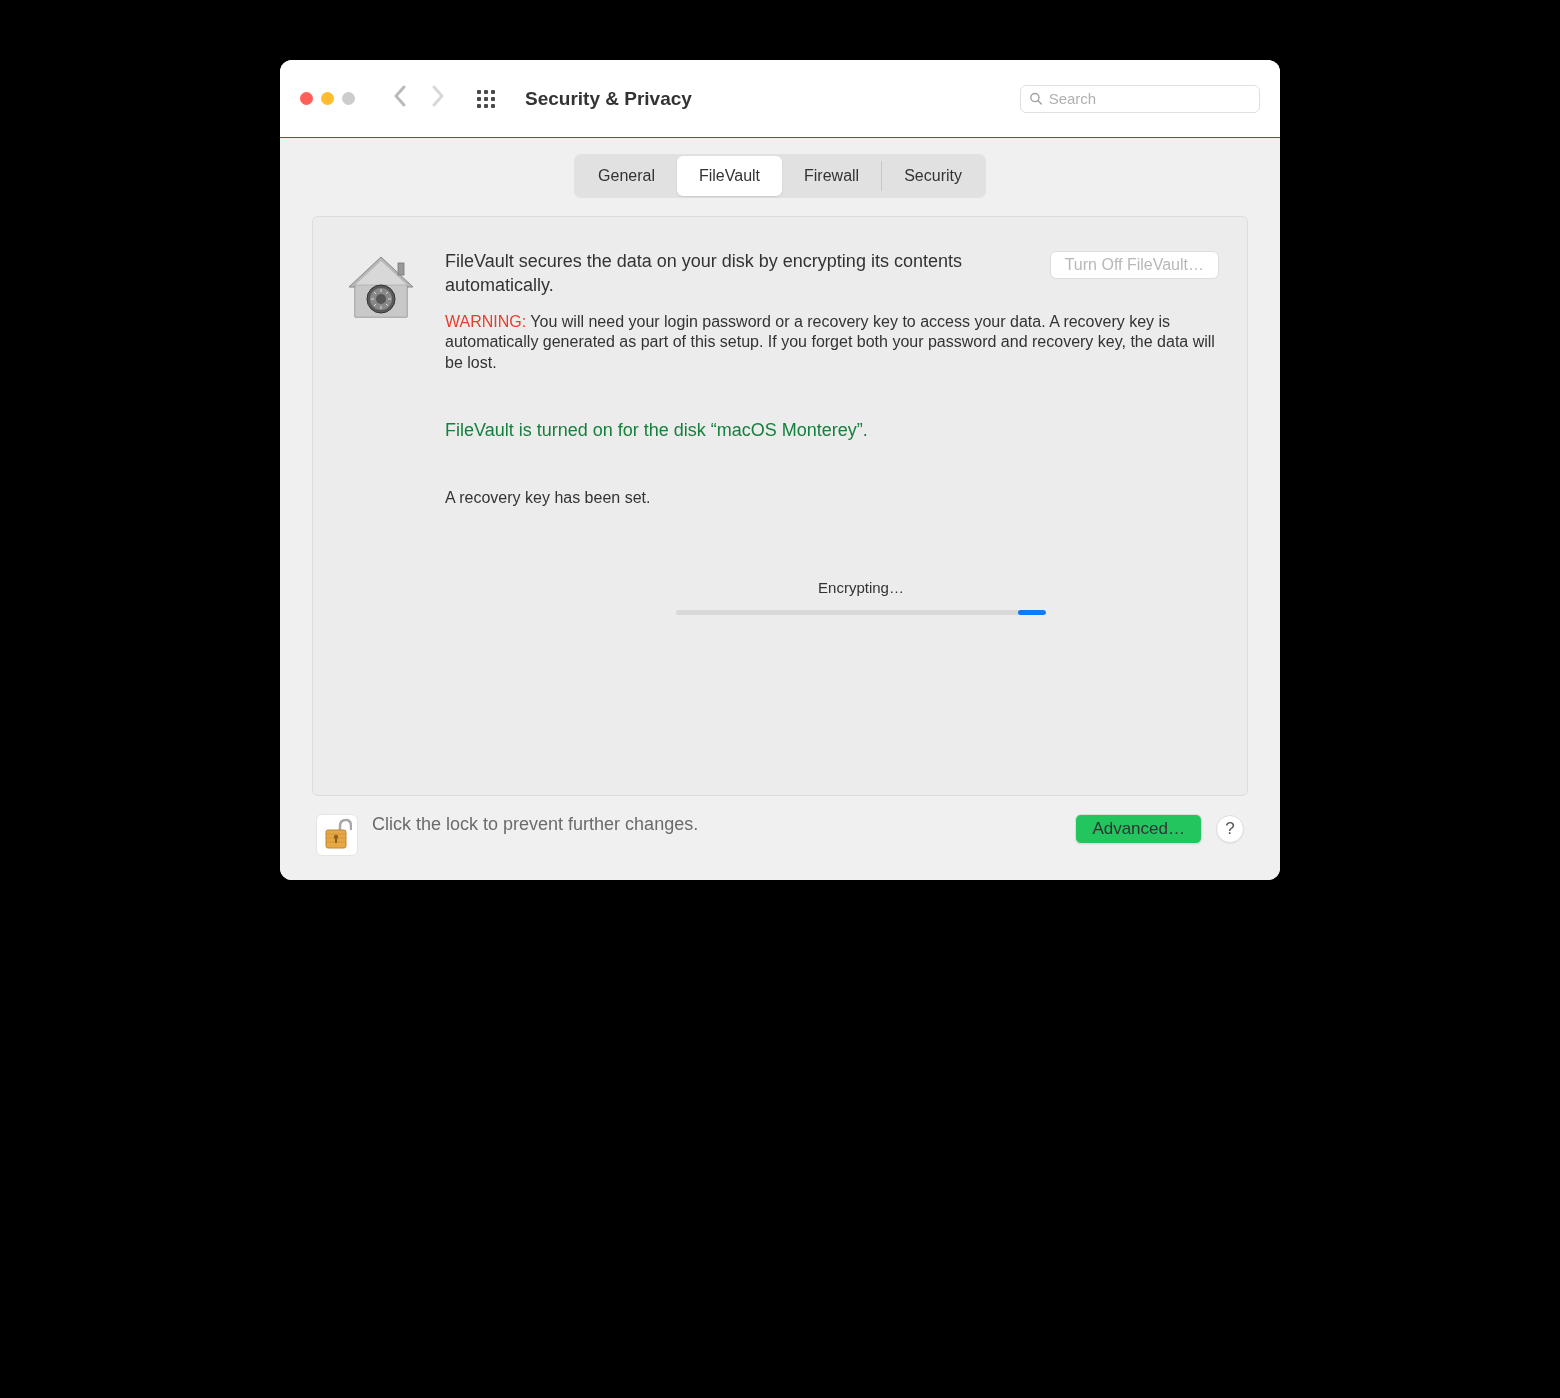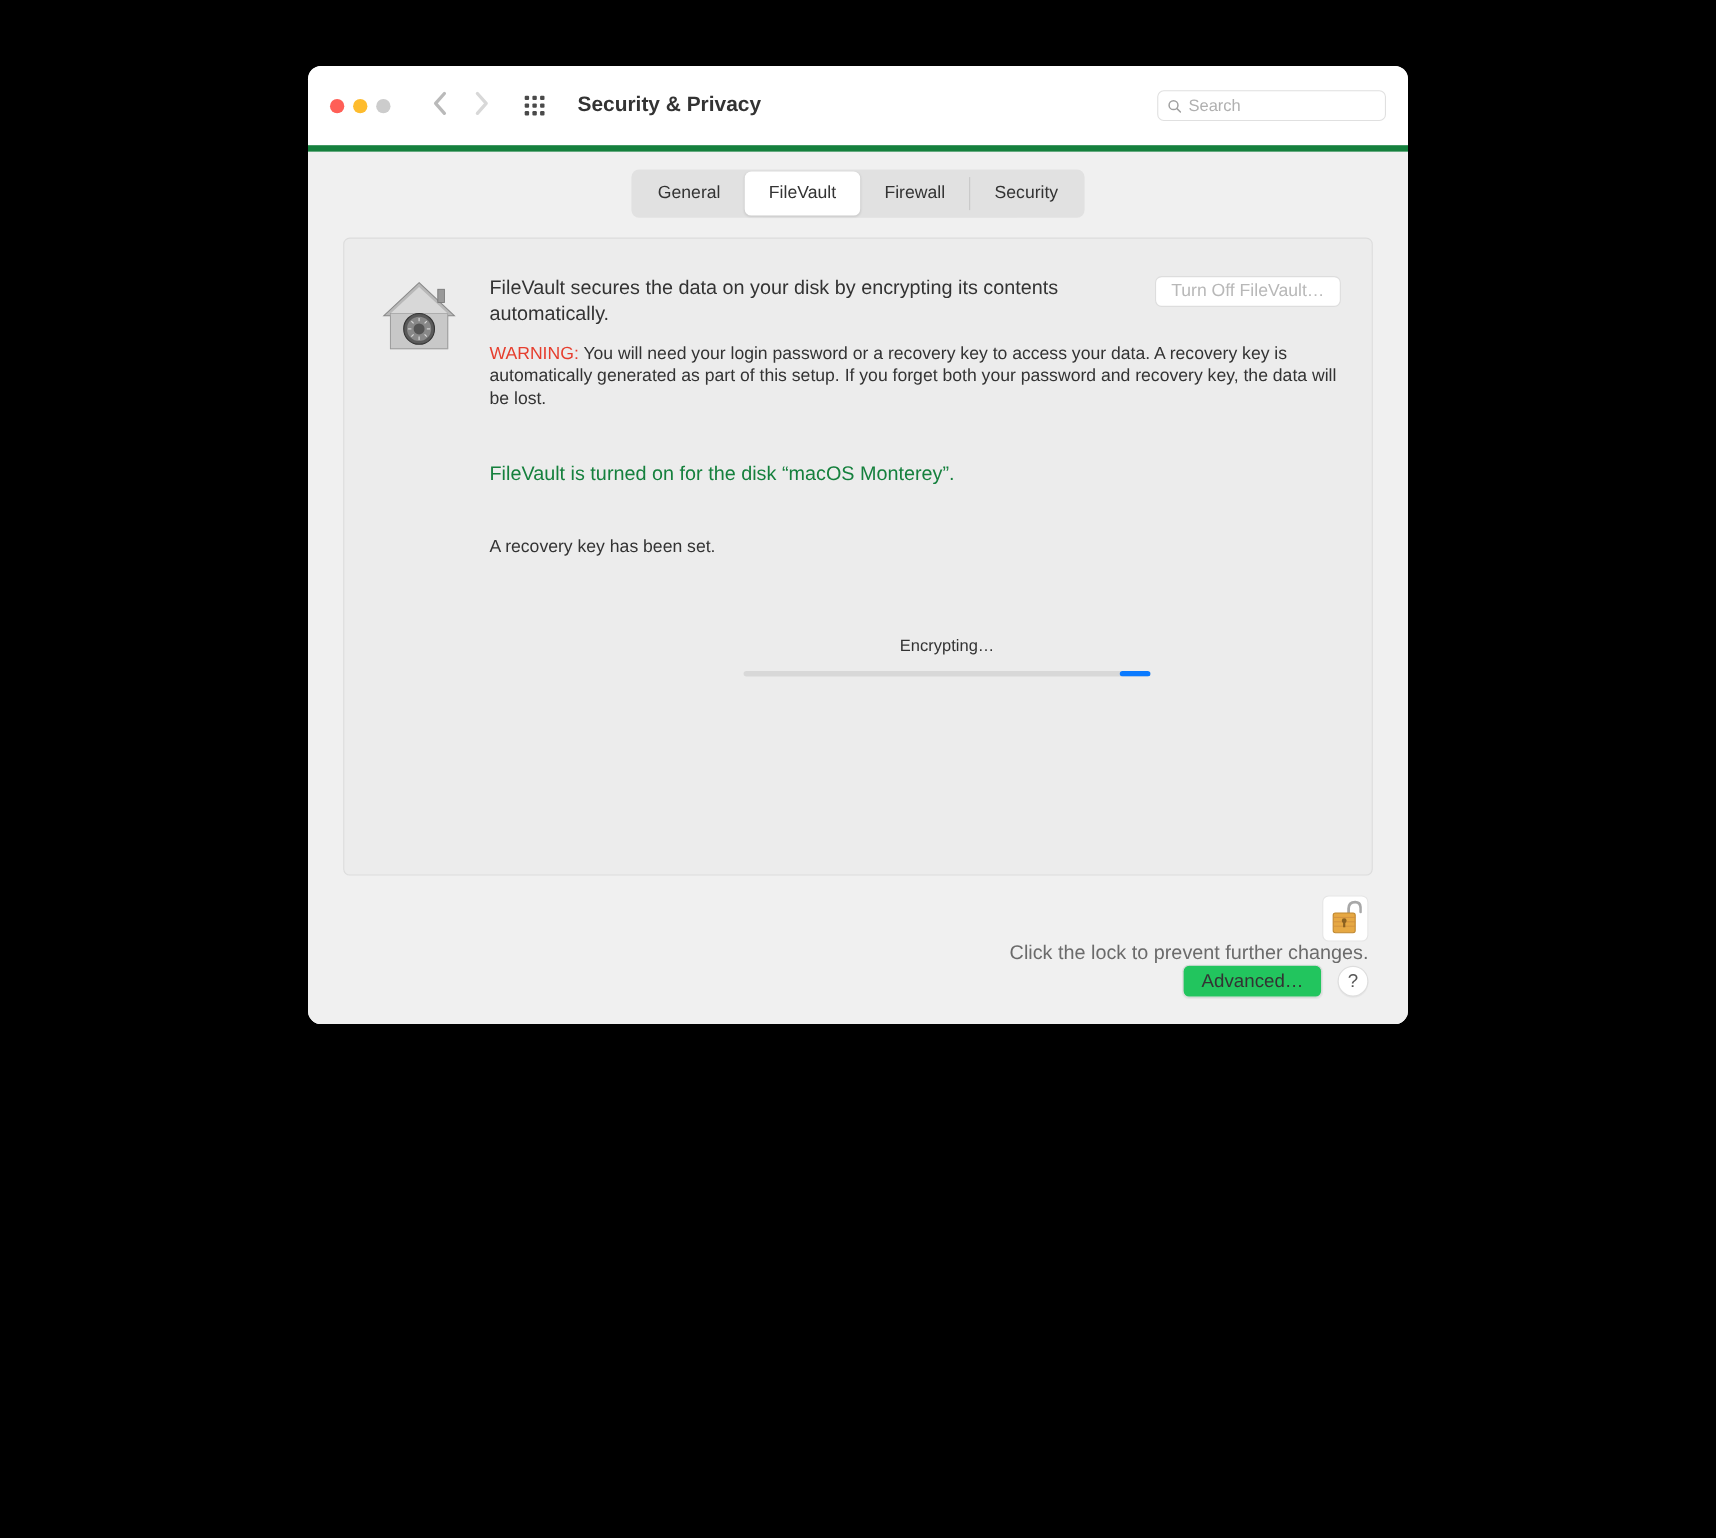--- a/index.html
+++ b/index.html
@@ -20,21 +20,21 @@
     .window {
       width: 1000px;
       background: #fff;
       border-radius: 12px;
       box-shadow: 0 20px 60px rgba(0,0,0,0.5);
       overflow: hidden;
     }
     .titlebar {
       height: 78px;
       background: #fff;
-      border-bottom: 6px solid #15803d;
+      border-bottom: 1px solid #15803d;
       display: flex;
       align-items: center;
       padding: 0 20px;
       gap: 14px;
     }
     .traffic-lights {
       display: flex;
       gap: 8px;
     }
     .traffic-light {
@@ -72,21 +72,21 @@
     .window-title {
       margin-left: 16px;
       font-size: 19px;
       font-weight: 700;
       color: #333;
     }
     .search-box {
       margin-left: auto;
       display: flex;
       align-items: center;
-      width: 208px;
+      width: 240px;
       height: 28px;
       border: 1px solid #e0e0e0;
       border-radius: 6px;
       padding: 0 8px;
       gap: 6px;
       color: #999;
     }
     .search-box input {
       border: none;
       outline: none;
@@ -214,23 +214,23 @@
       position: absolute;
       right: 0;
       top: 0;
       width: 28px;
       height: 100%;
       background: #0a7aff;
       border-radius: 3px;
     }
     .footer {
       display: flex;
-      align-items: flex-end;
+      align-items: flex-start;
       padding: 18px 4px 0;
-      flex-direction: column;
+      gap: 14px;
     }
     .lock-icon {
       width: 42px;
       height: 42px;
       background: #fff;
       border: 1px solid #e5e5e5;
       border-radius: 6px;
       display: flex;
       align-items: center;
       justify-content: center;

